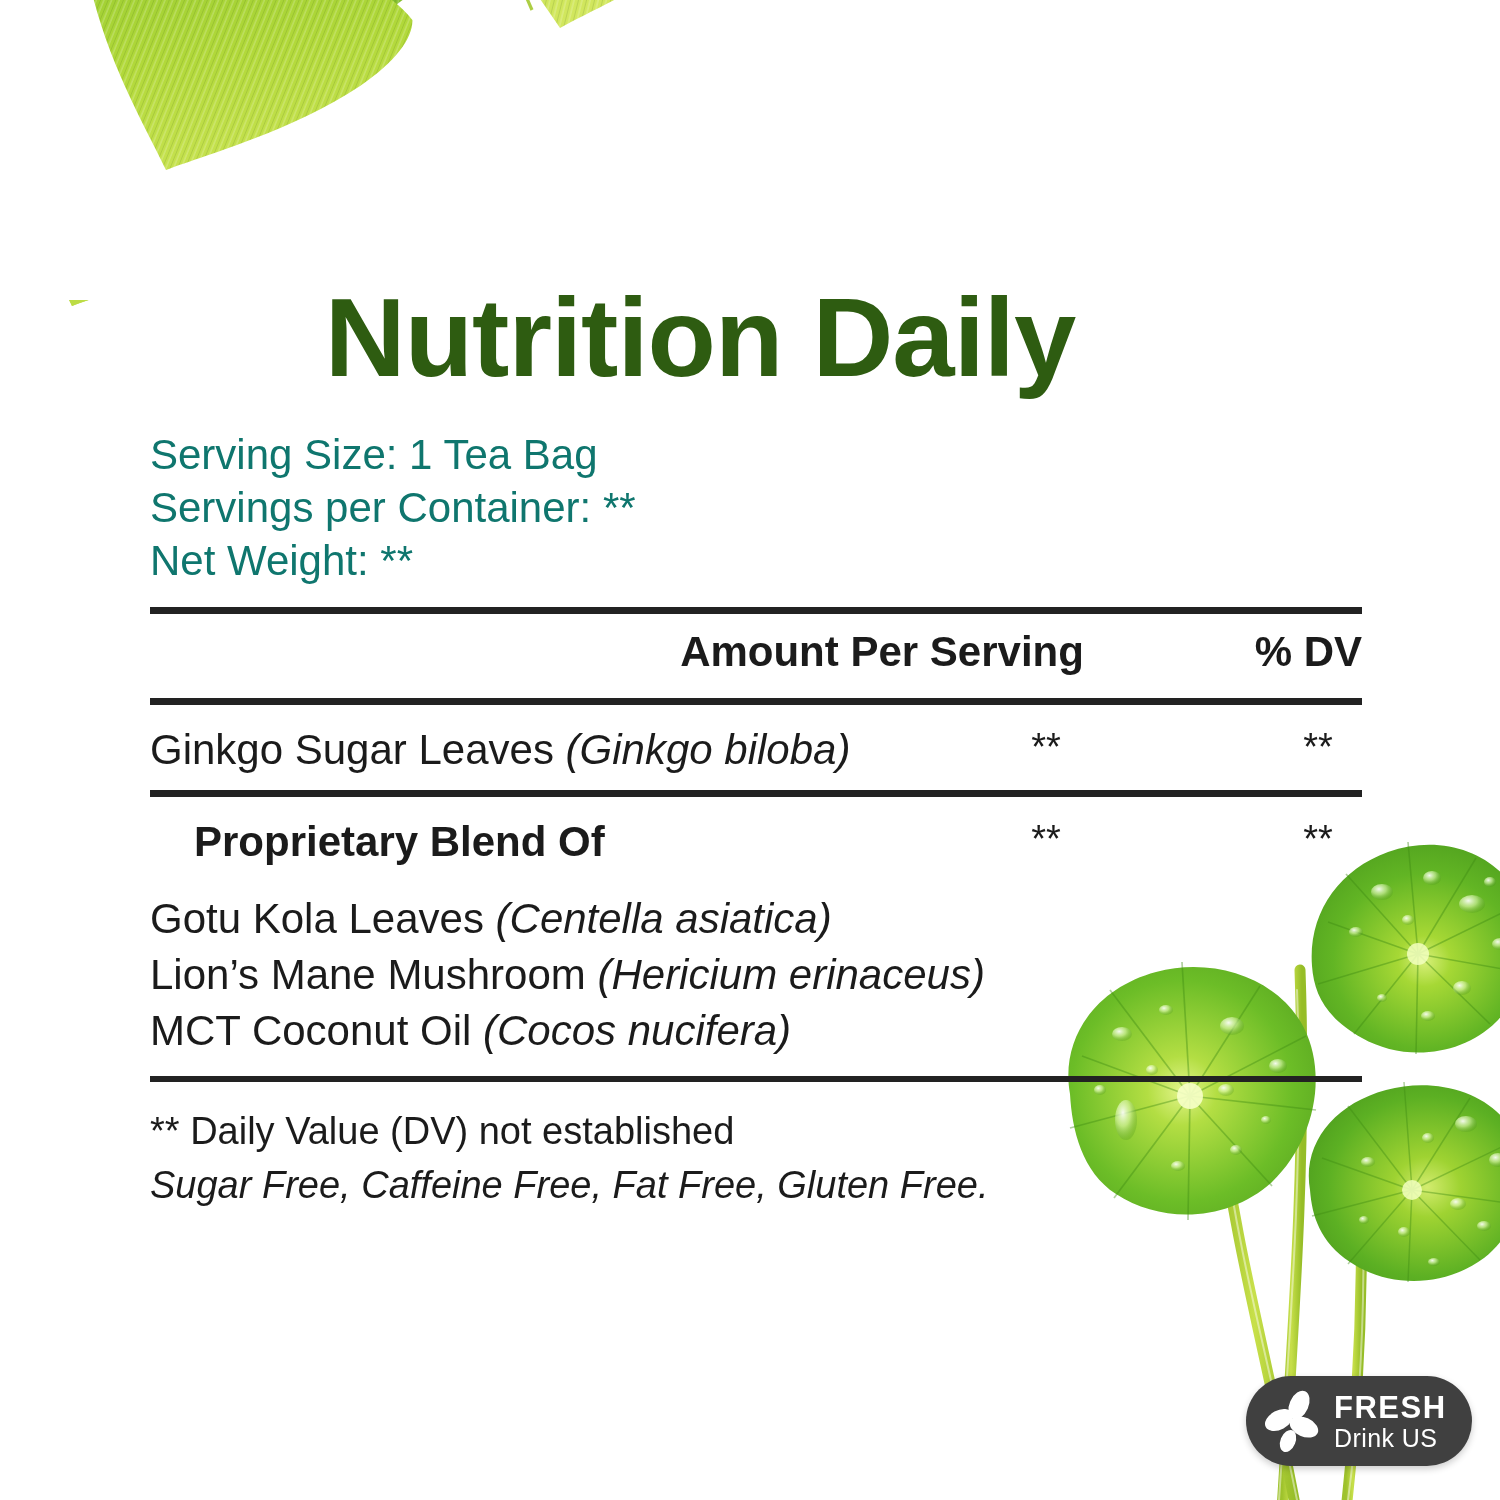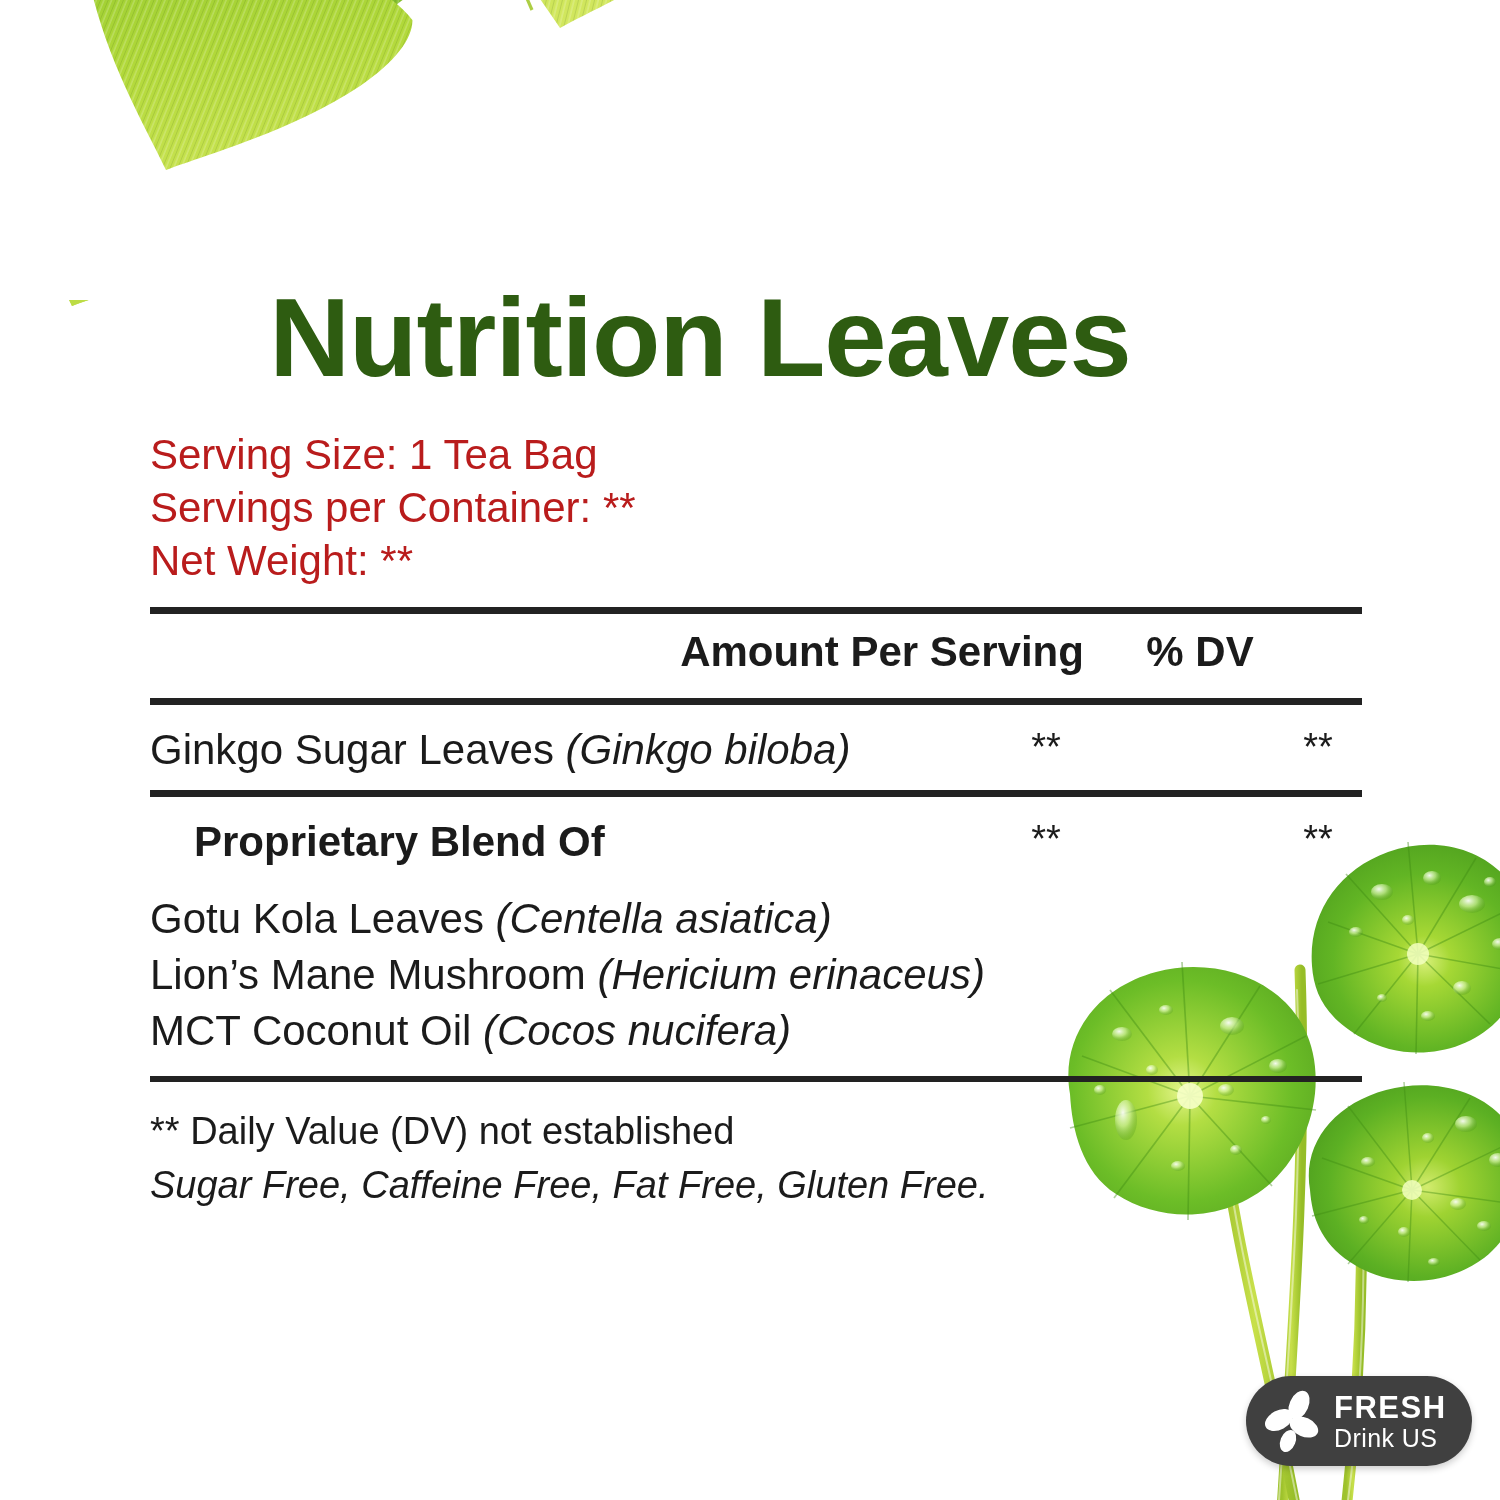--- a/index.html
+++ b/index.html
@@ -26,21 +26,21 @@
     font-size:112px; line-height:1;
     font-weight:700;
     color:#2e5c11;
     letter-spacing:-1px;
     white-space:nowrap;
   }
 
   
   #serving-block {
     position:absolute; left:150px; top:428px; width:900px;
-    font-size:42px; line-height:53px; color:#b91c1c;
+    font-size:42px; line-height:53px; color:#0f766e;
   }
   #serving-block .serving-line { white-space:nowrap; }
 
   
   .rule {
     position:absolute; left:150px; width:1212px; height:7px;
     background:#222222;
   }
   #rule-top       { top:607px; }
   #rule-header    { top:698px; }
@@ -50,22 +50,22 @@
   
   #table-header {
     position:absolute; left:150px; top:628px; width:1212px; height:60px;text-decoration:underline;
   }
   #th-amount {
     position:absolute; left:512px; top:0; width:440px;
     text-align:center;
     font-size:42px; font-weight:700; color:#1b1b1b; white-space:nowrap;
   }
   #th-dv {
-    position:absolute; left:944px; top:0; width:212px;
-    text-align:center;
+    position:absolute; left:1000px; top:0; width:212px;
+    text-align:right;
     font-size:42px; font-weight:700; color:#1b1b1b; white-space:nowrap;
   }
 
   .trow { position:absolute; left:150px; width:1212px; }
   .trow .nm { position:absolute; left:0; top:0; font-size:42px; color:#1b1b1b; white-space:nowrap; }
   .trow .nm em { font-style:italic; }
   .trow .amt { position:absolute; left:790px; top:0; width:212px; text-align:center; font-size:38px; color:#1b1b1b; }
   .trow .dv  { position:absolute; left:1062px; top:0; width:212px; text-align:center; font-size:38px; color:#1b1b1b; }
 
   #row-ginkgo { top:726px; }
@@ -394,21 +394,21 @@
           <ellipse cx="150" cy="118" rx="8" ry="6" fill="url(#drop)"></ellipse>
           <ellipse cx="96" cy="146" rx="6" ry="5" fill="url(#drop)"></ellipse>
           <ellipse cx="56" cy="134" rx="5" ry="4" fill="url(#drop)"></ellipse>
           <ellipse cx="176" cy="140" rx="7" ry="5" fill="url(#drop)"></ellipse>
           <ellipse cx="126" cy="176" rx="6" ry="4" fill="url(#drop)"></ellipse>
         </g>
       </g>
     </svg>
   </div>
 
-  <div id="page-title">Nutrition Leaves</div>
+  <div id="page-title">Nutrition Daily</div>
 
   <div id="serving-block">
     <div class="serving-line">Serving Size: 1 Tea Bag</div>
     <div class="serving-line">Servings per Container: **</div>
     <div class="serving-line">Net Weight: **</div>
   </div>
 
   <div class="rule" id="rule-top"></div>
   <div class="rule" id="rule-header"></div>
   <div class="rule" id="rule-ginkgo"></div>

